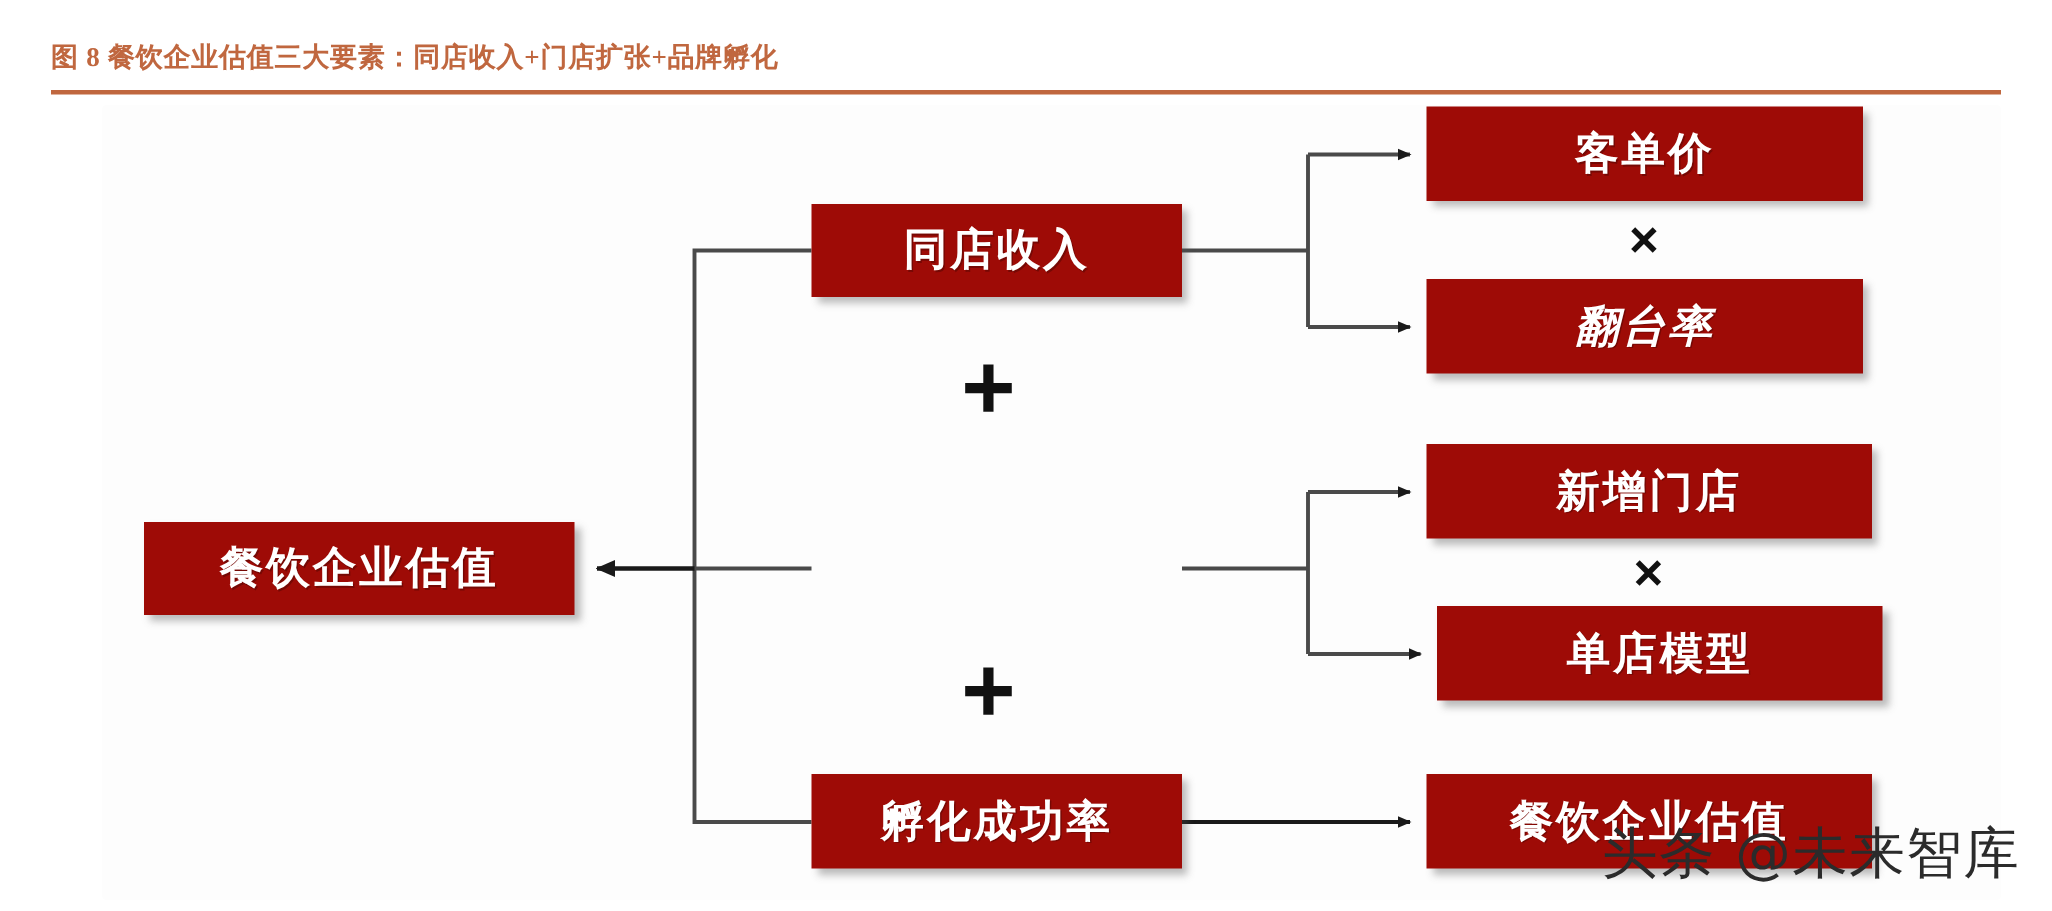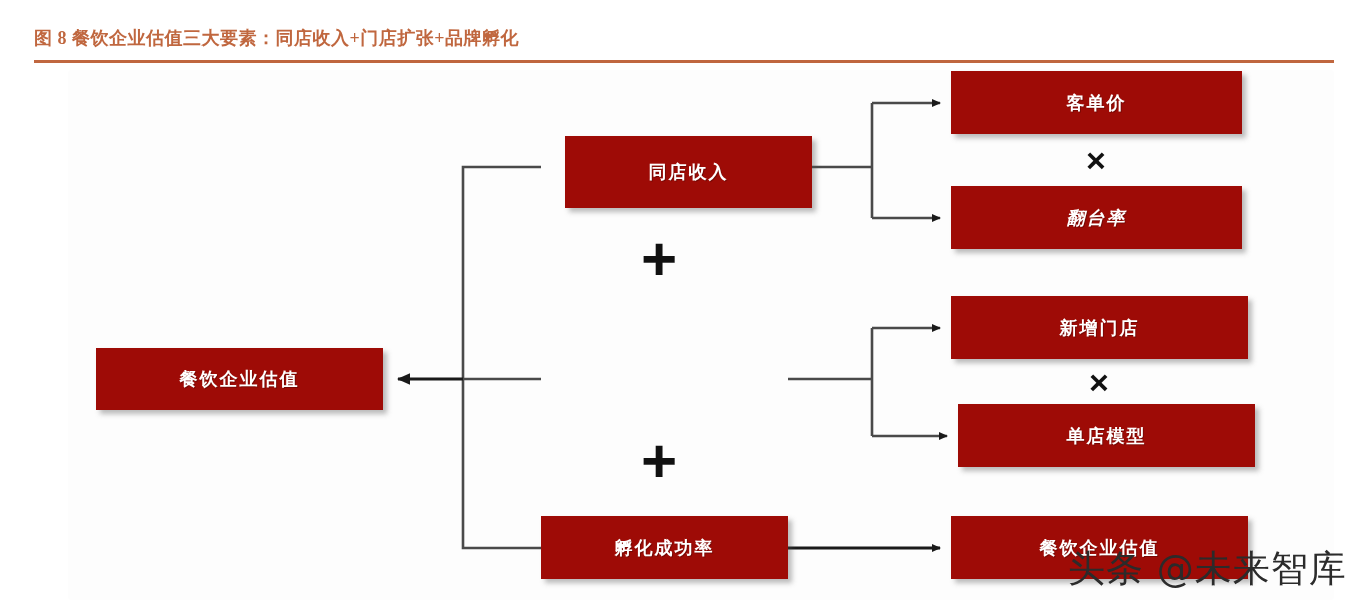--- a/index.html
+++ b/index.html
@@ -52,21 +52,21 @@
     box-shadow: 4px 4px 5px rgba(80,80,80,0.38);
     display: flex;
     align-items: center;
     justify-content: center;
     box-sizing: border-box;
   }
   .box .lbl {
     color: #ffffff;
     font-family: "Liberation Sans", "DejaVu Sans", sans-serif;
     font-weight: bold;
-    font-size: 18px;
+    font-size: 29px;
     letter-spacing: 2px;
     text-shadow: 1px 1px 0 rgba(0,0,0,0.25);
     white-space: nowrap;
   }
   
   .op {
     position: absolute;
     color: #111111;
     font-weight: bold;
     text-align: center;
@@ -143,21 +143,21 @@
 
     <g stroke="#1a1a1a" stroke-width="2.8" fill="none">
       <path d="M788,548 L940,548" marker-end="url(#ah)"></path>
     </g>
   </svg>
 
   <div class="box" style="left:96px; top:348px; width:287px; height:62px;">
     <span class="lbl">餐饮企业估值</span>
   </div>
 
-  <div class="box" style="left:541px; top:136px; width:247px; height:72px;margin-left:24px;">
+  <div class="box" style="left:541px; top:136px; width:247px; height:62px;">
     <span class="lbl">同店收入</span>
   </div>
   <div class="box" style="left:541px; top:516px; width:247px; height:63px;">
     <span class="lbl">孵化成功率</span>
   </div>
 
   <div class="box" style="left:951px; top:71px; width:291px; height:63px;">
     <span class="lbl">客单价</span>
   </div>
   <div class="box" style="left:951px; top:186px; width:291px; height:63px;font-style:italic;">

